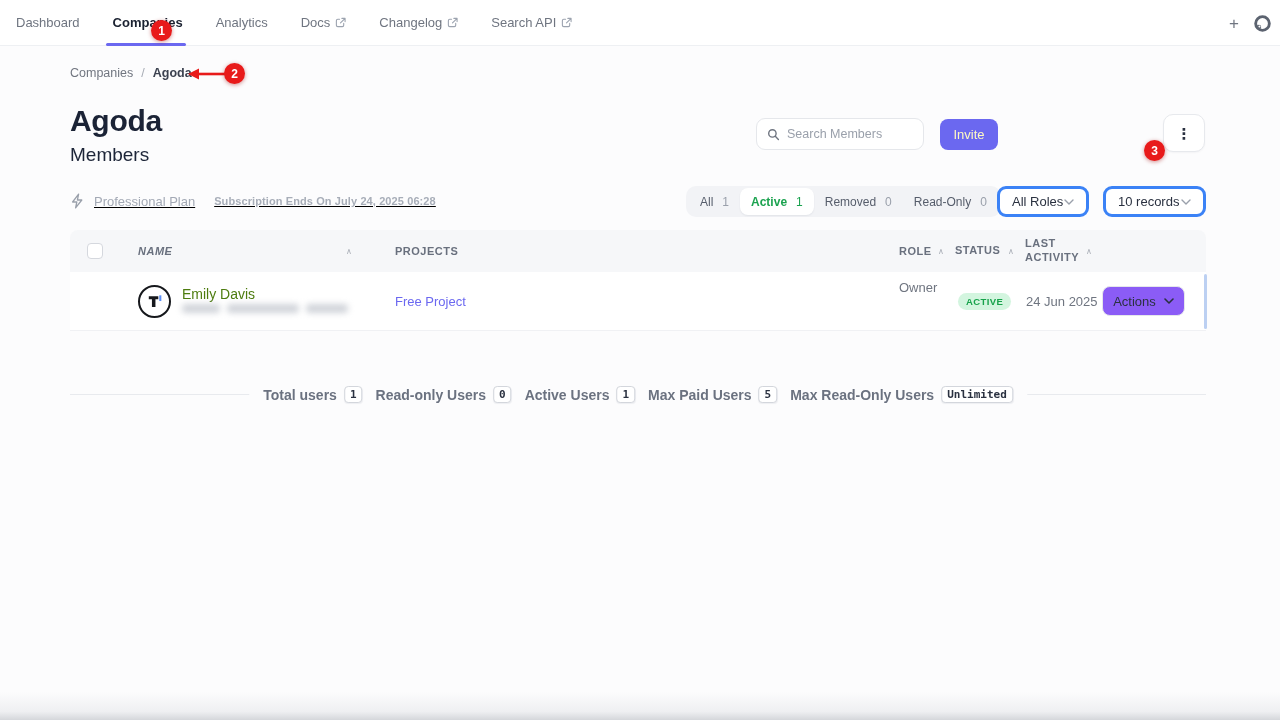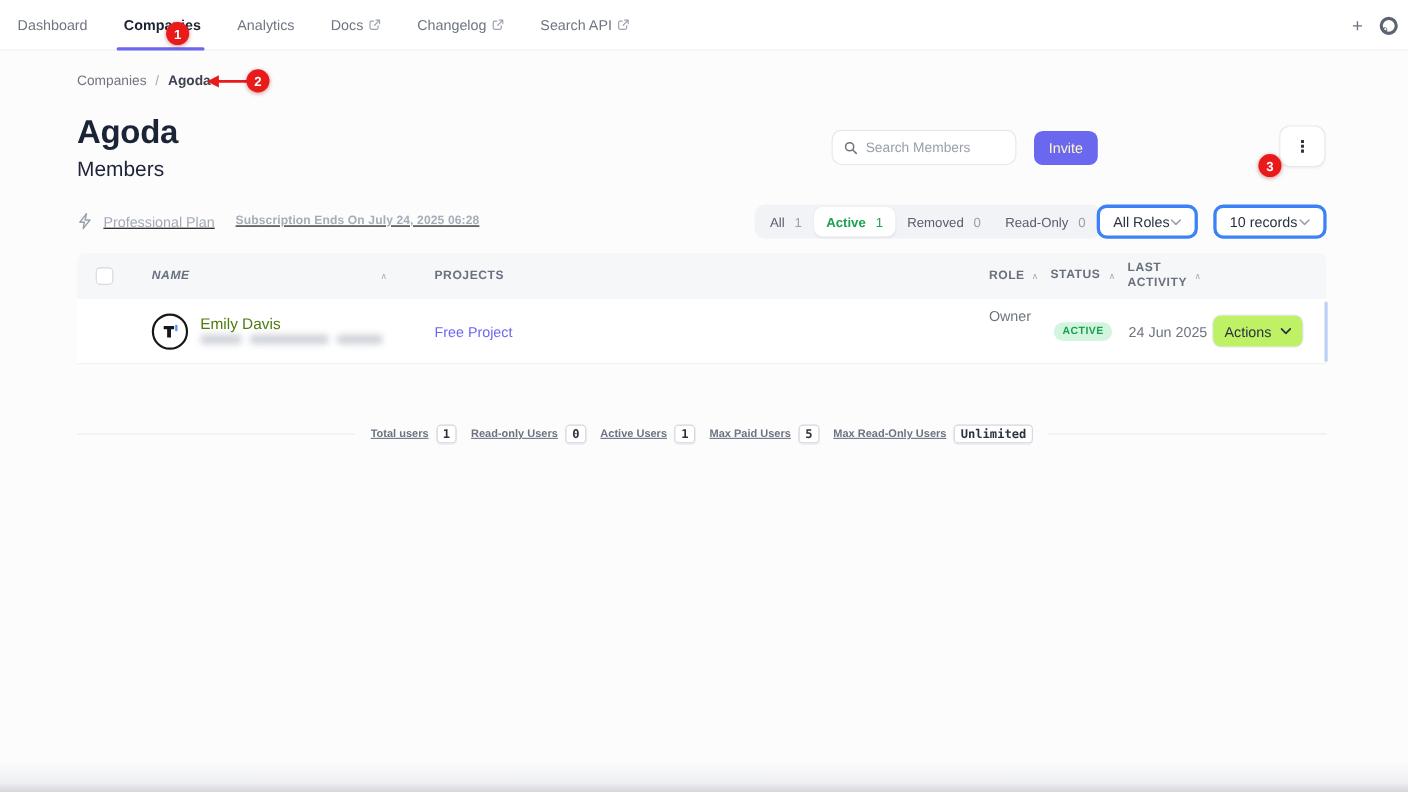--- a/index.html
+++ b/index.html
@@ -80,31 +80,31 @@
             border:2px solid #16181c; background:#fff; display:flex; align-items:center; justify-content:center; }
   .member-name { position:absolute; left:112px; top:14px; font-size:14px; color:#4d7c0f; font-weight:400; }
   .redacted { position:absolute; left:112px; top:32px; display:flex; gap:7px; filter:blur(3px); opacity:.55; }
   .redacted i { display:block; height:9px; background:#aab0bb; border-radius:4px; }
   .cell-link { position:absolute; left:325px; top:22px; font-size:13px; color:#6b68f0; cursor:pointer; }
   .cell-role { position:absolute; left:829px; top:8px; font-size:13px; color:#6f7580; }
   .status-pill { position:absolute; left:888px; top:21px; height:17px; padding:0 8px; background:#d3f5df;
                  color:#17a24b; font-size:9.5px; font-weight:700; letter-spacing:.4px; border-radius:9px;
                  display:flex; align-items:center; }
   .cell-date { position:absolute; left:956px; top:22px; font-size:13px; color:#6f7580; }
-  .btn-actions { position:absolute; left:1032px; top:14px; width:83px; height:30px; background:#bef264;
+  .btn-actions { position:absolute; left:1032px; top:14px; width:83px; height:30px; background:#8b5cf6;
                  border:1px solid #e5e7eb; border-radius:8px; display:flex; align-items:center;
                  justify-content:center; gap:8px; font-size:13px; color:#2a3140; cursor:pointer; }
   .scroll-hint { position:absolute; left:1134px; top:2px; width:3px; height:55px; background:#bcd0f2; border-radius:2px; }
 
   
   .footer-line { position:absolute; left:70px; top:394px; width:1136px; height:1px; background:#e8eaee; }
   .stats-bar { position:absolute; left:638px; top:385px; transform:translateX(-50%); background:#fcfcfd;
                display:flex; align-items:center; gap:13px; padding:0 14px; height:19px; white-space:nowrap; }
   .stat { display:flex; align-items:center; gap:7px; }
-  .stat-label { font-size:10px; font-weight:700; color:#6b7280;text-decoration:underline; }
+  .stat-label { font-size:14px; font-weight:700; color:#6b7280; }
   .stat-value { font-family:"DejaVu Sans Mono",monospace; font-size:11px; font-weight:700; color:#2a3140;
                 background:#fff; border:1px solid #d3d6dc; border-radius:4px; padding:1px 5px;
                 box-shadow:0 1px 1px rgba(20,30,60,.06); }
 
   
   .anno-badge { position:absolute; width:21px; height:21px; border-radius:50%; background:#e81a1a;
                 color:#fff; font-size:12px; font-weight:700; display:flex; align-items:center;
                 justify-content:center; box-shadow:0 1px 4px rgba(160,0,0,.45); z-index:20; }
   .anno-1 { left:151px; top:20px; }
   .anno-2 { left:224px; top:63px; }

